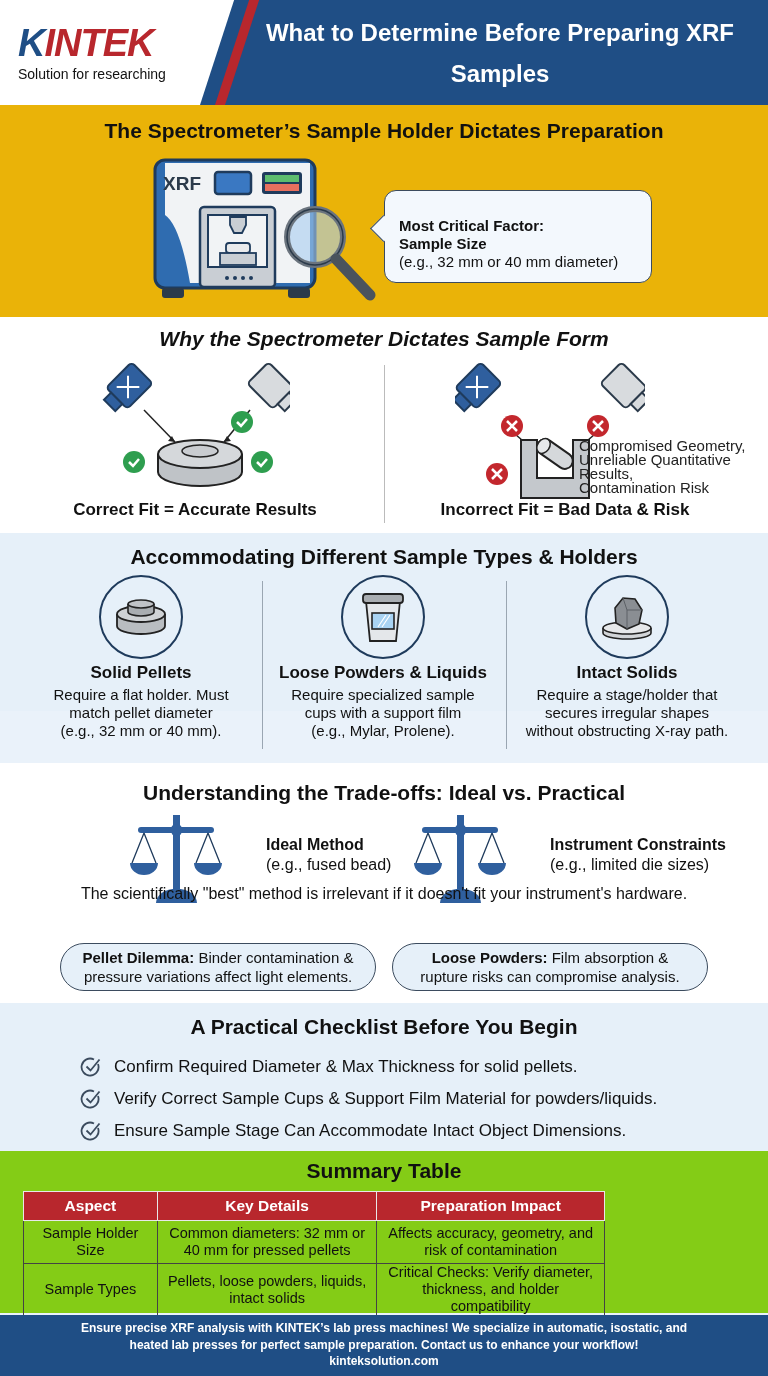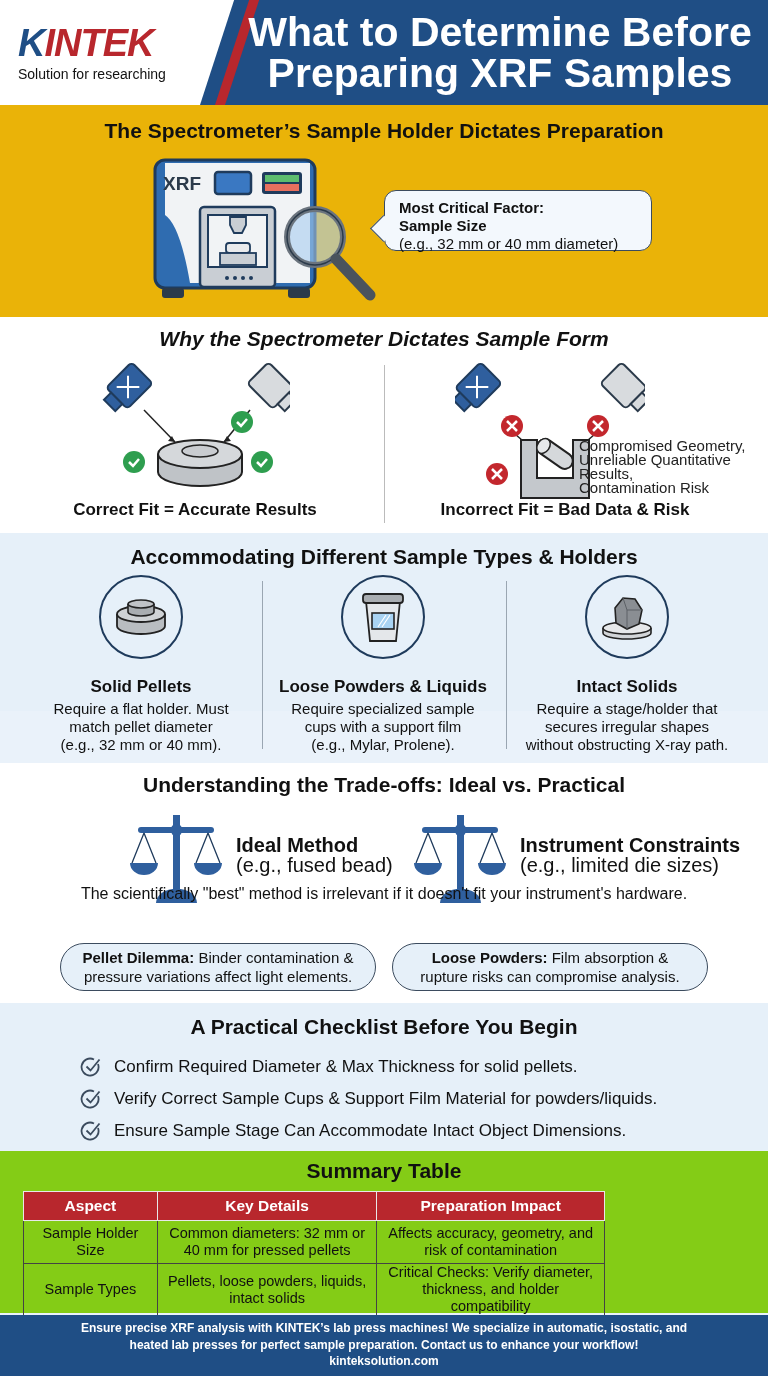--- a/index.html
+++ b/index.html
@@ -7,54 +7,54 @@
   .wrap { position: relative; width: 768px; height: 1376px; }
 
   
   .header { position: absolute; left: 0; top: 0; width: 768px; height: 105px; background: #fff; overflow: hidden; }
   .header .blue { position: absolute; left: 200px; top: 0; width: 620px; height: 105px; background: #1f4e85; transform: skewX(-18deg); transform-origin: bottom left; }
   .header .red { position: absolute; left: 215px; top: 0; width: 10px; height: 105px; background: #b8272d; transform: skewX(-18deg); transform-origin: bottom left; }
   .logo { position: absolute; left: 18px; top: 24px; }
   .logo .name { font-size: 38px; font-weight: bold; font-style: italic; color: #b8272d; letter-spacing: -1px; line-height: 38px; }
   .logo .name .k { color: #1f4e85; }
   .logo .tag { font-size: 14px; color: #111; margin-top: 4px; }
-  .header-title { position: absolute; left: 235px; top: 12px; width: 530px; text-align: center; color: #fff; font-size: 41px; font-weight: bold; line-height: 41px; }
+  .header-title { position: absolute; left: 235px; top: 12px; width: 530px; text-align: center; color: #fff; font-size: 24px; font-weight: bold; line-height: 41px; }
 
   .section { position: absolute; left: 0; width: 768px; }
   .sec-title { text-align: center; font-weight: bold; font-size: 21px; color: #111; }
 
   
   .s1 { top: 105px; height: 212px; background: #eab308; }
   .s1 .sec-title { padding-top: 14px; }
   .spectro { position: absolute; left: 150px; top: 50px; width: 230px; height: 150px; }
-  .bubble { position: absolute; left: 384px; top: 85px; width: 268px; height: 61px; background: #f3f8fd; border: 1.5px solid #3b4b5e; border-radius: 12px; padding: 8px 14px; font-size: 15px; line-height: 18px; }
+  .bubble { position: absolute; left: 384px; top: 85px; width: 268px; height: 93px; background: #f3f8fd; border: 1.5px solid #3b4b5e; border-radius: 12px; padding: 26px 14px; font-size: 15px; line-height: 18px; }
   .bubble:before { content: ""; position: absolute; left: -11px; top: 28px; width: 18px; height: 18px; background: #f3f8fd; border-left: 1.5px solid #3b4b5e; border-bottom: 1.5px solid #3b4b5e; transform: rotate(45deg); }
   .bubble b { display: block; }
 
   
   .s2 { top: 317px; height: 216px; background: #fff; }
   .s2 .sec-title { padding-top: 10px; font-style: italic; }
   .s2 .divider { position: absolute; left: 384px; top: 48px; width: 1px; height: 158px; background: #bbb; }
   .fit-label { position: absolute; font-weight: bold; font-size: 17px; text-align: center; }
   .incorrect-note { position: absolute; left: 579px; top: 122px; font-size: 15px; line-height: 14px; color: #222; }
 
   
   .s3 { top: 533px; height: 178px; background: #e6f0f9; }
   .s3 .sec-title { padding-top: 12px; }
   .s3 .col { position: absolute; top: 42px; width: 250px; text-align: center; }
   .s3 .col .icon-circle { width: 84px; height: 84px; margin: 0 auto; border: 2px solid #1f3b5c; border-radius: 50%; display: flex; align-items: center; justify-content: center; }
-  .s3 .col .ctitle { margin-top: 18px; font-weight: bold; font-size: 17px; }
+  .s3 .col .ctitle { margin-top: 4px; font-weight: bold; font-size: 17px; }
   .s3 .col .cdesc { font-size: 15px; line-height: 18px; margin-top: 3px; }
   .s3 .vline { position: absolute; top: 48px; width: 1px; height: 168px; background: #9aa6b2; }
 
   
   .s4 { top: 763px; height: 240px; background: #fff; }
-  .s4 .sec-title { padding-top: 10px; }
+  .s4 .sec-title { padding-top: 18px; }
   .scale-block { position: absolute; top: 50px; }
-  .scale-text { position: absolute; font-size: 20px; line-height: 20px; }
+  .scale-text { position: absolute; font-size: 16px; line-height: 20px; margin-left: 30px; }
   .scale-text b { display: block; }
   .s4 .quote { position: absolute; top: 122px; left: 0; width: 768px; text-align: center; font-size: 16px; }
   .pill { position: absolute; top: 180px; height: 48px; border: 1.5px solid #3b4b5e; border-radius: 24px; background: #e6f0f9; text-align: center; font-size: 15px; line-height: 19px; padding-top: 4px; }
 
   
   .s5 { top: 1003px; height: 148px; background: #e6f0f9; }
   .s5 .sec-title { padding-top: 12px; }
   .check-list { position: absolute; left: 80px; top: 48px; text-align: right; }
   .check-item { display: flex; align-items: center; height: 32px; font-size: 17px; }
   .check-item svg { margin-right: 12px; }

